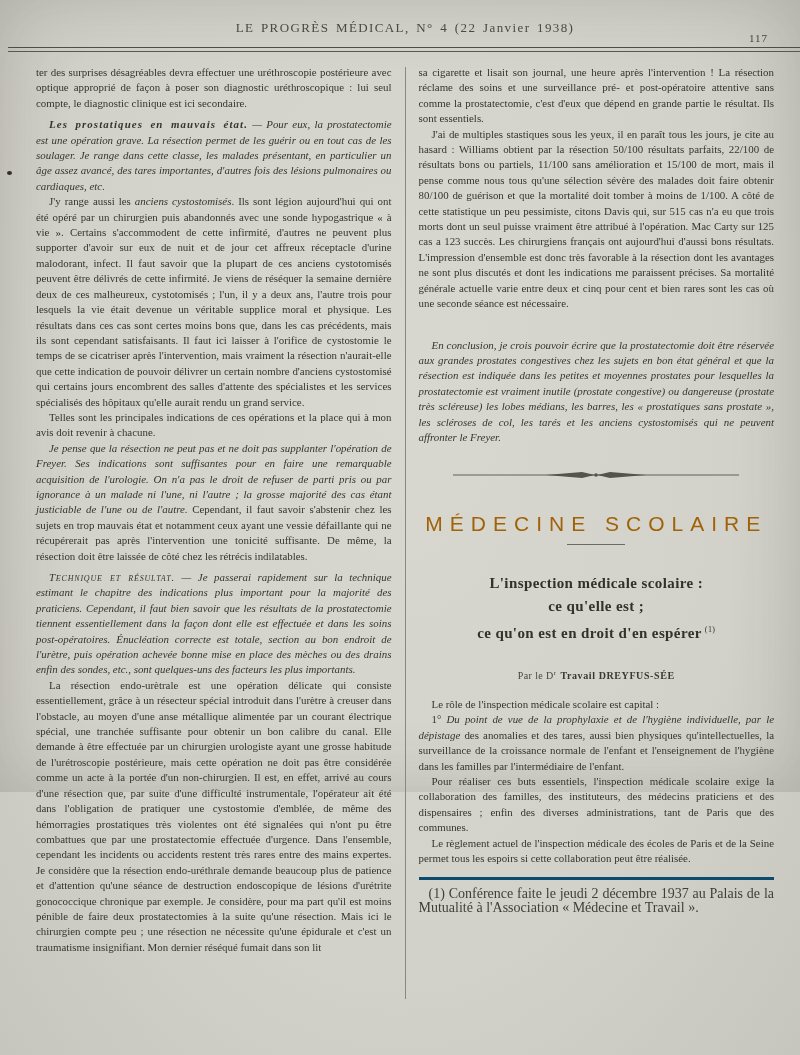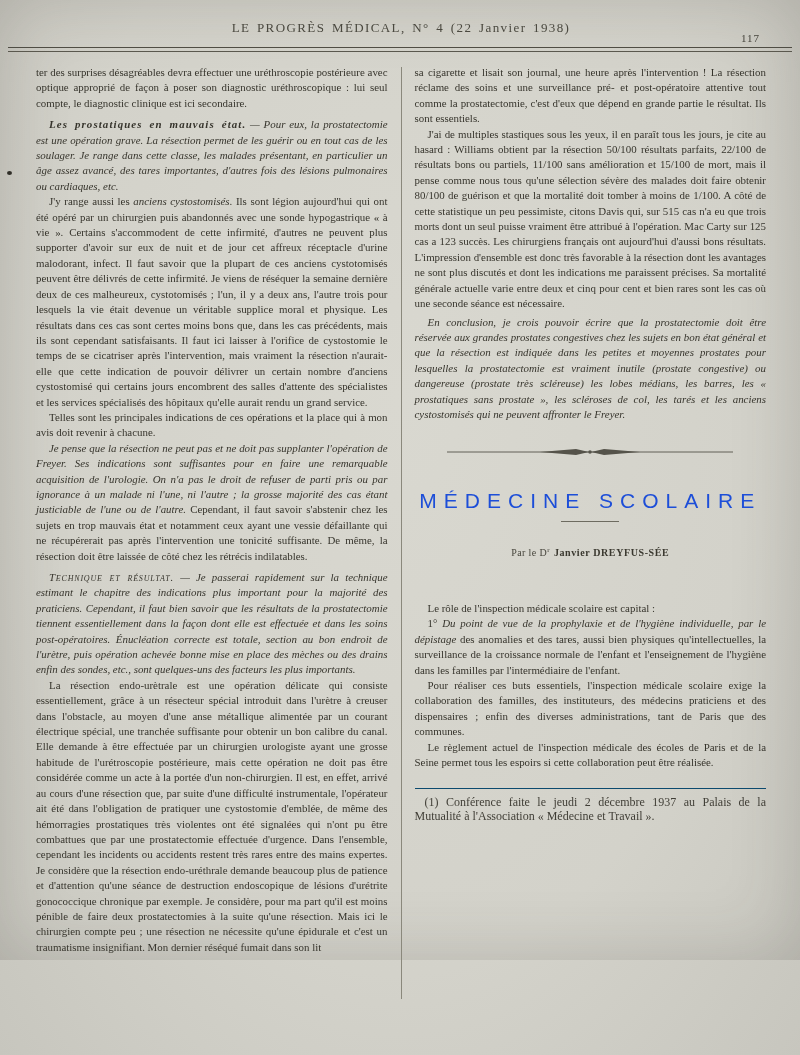--- a/index.html
+++ b/index.html
@@ -4,22 +4,22 @@
 <style>
   html,body{margin:0;padding:0;}
   body{
     width:800px;height:1055px;overflow:hidden;
     background:radial-gradient(ellipse at 50% 38%, #d9d8d0 0%, #d3d2ca 62%, #c7c6be 100%);
     font-family:"Liberation Serif","DejaVu Serif",serif;
     color:#36342c;
     -webkit-font-smoothing:antialiased;
   }
   .page{
-    box-sizing:border-box;width:800px;height:960px;
-    padding:18px 34px 0 36px;position:relative;
+    box-sizing:border-box;width:800px;height:792px;
+    padding:18px 26px 0 36px;position:relative;
     box-shadow:inset 0 0 70px rgba(58,56,48,0.20);
   }
   
   .masthead{position:relative;height:22px;}
   .journal-title{
     text-align:center;font-size:13px;letter-spacing:1.4px;
     color:#4a483f;padding-top:2px;word-spacing:2px;
   }
   .page-number{
     position:absolute;right:6px;top:14px;font-size:11px;color:#45433b;letter-spacing:1px;
@@ -28,47 +28,47 @@
     margin:7px -26px 0 -28px;height:3px;
     border-top:1.6px solid #4f4d44;border-bottom:1px solid #5a584e;
   }
   
   .columns{display:flex;margin-top:13px;align-items:stretch;justify-content:space-between;}
   .col{flex:1;min-width:0;text-align:justify;font-size:10.9px;line-height:15.4px;}
   .col-divider{width:1px;background:#8a887c;margin:2px 13px 0 13px;min-height:932px;}
   p{margin:0;text-indent:13px;}
   p.no-indent{text-indent:0;}
   .gap-sm{margin-top:6px;font-style:italic;}
-  .gap-md{margin-top:3px;}
+  .gap-md{margin-top:26px;}
   .lead-bold{font-weight:bold;letter-spacing:1.1px;word-spacing:2px;}
   .lead-smallcaps{font-variant:small-caps;letter-spacing:0.8px;}
   .it{font-style:italic;}
   
   .ornament-wrap{margin-top:24px;text-align:center;}
   
   .section-heading{
     margin-top:30px;text-align:center;
     font-family:"Liberation Sans","DejaVu Sans",sans-serif;
-    font-size:21px;font-weight:400;letter-spacing:7px;color:#1d4ed8;
+    font-size:21px;font-weight:400;letter-spacing:7px;color:#a16207;
     text-indent:0;
   }
   .section-subrule{width:58px;border-top:1px solid #6d6b60;margin:13px auto 0 auto;}
   .article-title{
     margin-top:27px;text-align:center;font-weight:bold;
     font-size:15px;line-height:23px;letter-spacing:0.4px;color:#33312a;
   }
   .article-title sup{font-size:8px;font-weight:normal;margin-left:3px;}
   .byline{margin-top:21px;text-align:center;font-size:10px;color:#46443b;letter-spacing:0.4px;}
   .byline sup{font-size:7px;}
   .byline .author{font-weight:bold;margin-left:4px;letter-spacing:0.6px;color:#3a382f;}
-  .article-body{margin-top:40px;}
+  .article-body{margin-top:13px;}
   
   .footnote{
-    margin-top:18px;border-top:1px solid #0c4a6e;padding-top:7px;
-    font-size:12px;line-height:13.5px;text-indent:10px;color:#403e36;text-align:justify;
+    margin-top:11px;border-top:3px solid #0c4a6e;padding-top:7px;
+    font-size:14px;line-height:13.5px;text-indent:10px;color:#403e36;text-align:justify;
   }
   
   .ink-speck{position:absolute;left:7px;top:171px;width:5px;height:4px;background:#2f2d27;border-radius:50%;}
 </style>
 </head>
 <body>
 
 <div class="page">
   <div class="ink-speck"></div>
 
@@ -86,39 +86,44 @@
       <p><span>J'y range aussi les </span><span class="it">anciens cystostomisés</span><span>. Ils sont légion aujourd'hui qui ont été opéré par un chirurgien puis abandonnés avec une sonde hypogastrique « à vie ». Certains s'accommodent de cette infirmité, d'autres ne peuvent plus supporter d'avoir sur eux de nuit et de jour cet affreux réceptacle d'urine malodorant, infect. Il faut savoir que la plupart de ces anciens cystotomisés peuvent être délivrés de cette infirmité. Je viens de réséquer la semaine dernière deux de ces malheureux, cystotomisés ; l'un, il y a deux ans, l'autre trois pour lesquels la vie était devenue un véritable supplice moral et physique. Les résultats dans ces cas sont certes moins bons que, dans les cas précédents, mais ils sont cependant satisfaisants. Il faut ici laisser à l'orifice de cystostomie le temps de se cicatriser après l'intervention, mais vraiment la résection n'aurait-elle que cette indication de pouvoir délivrer un certain nombre d'anciens cystostomisé qui certains jours encombrent des salles d'attente des spécialistes et les services spécialisés des hôpitaux qu'elle aurait rendu un grand service.</span></p>
       <p>Telles sont les principales indications de ces opérations et la place qui à mon avis doit revenir à chacune.</p>
       <p><span class="it">Je pense que la résection ne peut pas et ne doit pas supplanter l'opération de Freyer. Ses indications sont suffisantes pour en faire une remarquable acquisition de l'urologie. On n'a pas le droit de refuser de parti pris ou par ignorance à un malade ni l'une, ni l'autre ; la grosse majorité des cas étant justiciable de l'une ou de l'autre.</span><span> Cependant, il faut savoir s'abstenir chez les sujets en trop mauvais état et notamment ceux ayant une vessie défaillante qui ne récupérerait pas après l'intervention une tonicité suffisante. De même, la résection doit être laissée de côté chez les rétrécis indilatables.</span></p>
       <p class="gap-sm"><span class="lead-smallcaps">Technique et résultat.</span><span> — Je passerai rapidement sur la technique estimant le chapitre des indications plus important pour la majorité des praticiens. Cependant, il faut bien savoir que les résultats de la prostatectomie tiennent essentiellement dans la façon dont elle est effectuée et dans les soins post-opératoires. Énucléation correcte est totale, section au bon endroit de l'urètre, puis opération achevée bonne mise en place des mèches ou des drains enfin des sondes, etc., sont quelques-uns des facteurs les plus importants.</span></p>
       <p>La résection endo-urètrale est une opération délicate qui consiste essentiellement, grâce à un résecteur spécial introduit dans l'urètre à creuser dans l'obstacle, au moyen d'une anse métallique alimentée par un courant électrique spécial, une tranchée suffisante pour obtenir un bon calibre du canal. Elle demande à être effectuée par un chirurgien urologiste ayant une grosse habitude de l'urétroscopie postérieure, mais cette opération ne doit pas être considérée comme un acte à la portée d'un non-chirurgien. Il est, en effet, arrivé au cours d'une résection que, par suite d'une difficulté instrumentale, l'opérateur ait été dans l'obligation de pratiquer une cystostomie d'emblée, de même des hémorragies prostatiques très violentes ont été signalées qui n'ont pu être combattues que par une prostatectomie effectuée d'urgence. Dans l'ensemble, cependant les incidents ou accidents restent très rares entre des mains expertes. Je considère que la résection endo-uréthrale demande beaucoup plus de patience et d'attention qu'une séance de destruction endoscopique de lésions d'urétrite gonococcique chronique par exemple. Je considère, pour ma part qu'il est moins pénible de faire deux prostatectomies à la suite qu'une résection. Mais ici le chirurgien compte peu ; une résection ne nécessite qu'une épidurale et c'est un traumatisme insignifiant. Mon dernier réséqué fumait dans son lit</p>
     </div>
 
     <div class="col-divider"></div>
 
     <div class="col">
-      <p class="no-indent">sa cigarette et lisait son journal, une heure après l'intervention ! La résection réclame des soins et une surveillance pré- et post-opératoire attentive tout comme la prostatectomie, c'est d'eux que dépend en grande partie le résultat. Ils sont essentiels.</p>
+      <p class="no-indent">sa cigarette et lisait son journal, une heure après l'intervention ! La résection réclame des soins et une surveillance pré- et post-opératoire attentive sans comme la prostatectomie, c'est d'eux que dépend en grande partie le résultat. Ils sont essentiels.</p>
       <p>J'ai de multiples stastiques sous les yeux, il en paraît tous les jours, je cite au hasard : Williams obtient par la résection 50/100 résultats parfaits, 22/100 de résultats bons ou partiels, 11/100 sans amélioration et 15/100 de mort, mais il pense comme nous tous qu'une sélection sévère des malades doit faire obtenir 80/100 de guérison et que la mortalité doit tomber à moins de 1/100. A côté de cette statistique un peu pessimiste, citons Davis qui, sur 515 cas n'a eu que trois morts dont un seul puisse vraiment être attribué à l'opération. Mac Carty sur 125 cas a 123 succès. Les chirurgiens français ont aujourd'hui d'aussi bons résultats. L'impression d'ensemble est donc très favorable à la résection dont les avantages ne sont plus discutés et dont les indications me paraissent précises. Sa mortalité générale actuelle varie entre deux et cinq pour cent et bien rares sont les cas où une seconde séance est nécessaire.</p>
       <p class="gap-md it">En conclusion, je crois pouvoir écrire que la prostatectomie doit être réservée aux grandes prostates congestives chez les sujets en bon état général et que la résection est indiquée dans les petites et moyennes prostates pour lesquelles la prostatectomie est vraiment inutile (prostate congestive) ou dangereuse (prostate très scléreuse) les lobes médians, les barres, les « prostatiques sans prostate », les scléroses de col, les tarés et les anciens cystostomisés qui ne peuvent affronter le Freyer.</p>
 
       <div class="ornament-wrap">
         <svg width="290" height="12" viewBox="0 0 290 12">
           <line x1="2" y1="6" x2="288" y2="6" stroke="#55534a" stroke-width="0.9"></line>
           <polygon points="95,6 131,3 144,6 131,9" fill="#55534a"></polygon>
           <polygon points="195,6 159,3 146,6 159,9" fill="#55534a"></polygon>
           <circle cx="145" cy="6" r="1.8" fill="#55534a"></circle>
         </svg>
       </div>
 
       <div class="section-heading">MÉDECINE SCOLAIRE</div>
       <div class="section-subrule"></div>
 
+      <div class="article-title">
+        <div>L'inspection médicale scolaire :</div>
+        <div>ce qu'elle est ;</div>
+        <div><span>ce qu'on est en droit d'en espérer</span><sup>(1)</sup></div>
+      </div>
 
       <div class="byline">
-        <span>Par le D</span><sup>r</sup><span class="author">Janvier DREYFUS-SÉE</span>
+        <span>Par le D</span><sup>r</sup><span class="author">Travail DREYFUS-SÉE</span>
       </div>
 
       <div class="article-body">
         <p>Le rôle de l'inspection médicale scolaire est capital :</p>
         <p><span>1° </span><span class="it">Du point de vue de la prophylaxie et de l'hygiène individuelle, par le dépistage</span><span> des anomalies et des tares, aussi bien physiques qu'intellectuelles, la surveillance de la croissance normale de l'enfant et l'enseignement de l'hygiène dans les familles par l'intermédiaire de l'enfant.</span></p>
         <p>Pour réaliser ces buts essentiels, l'inspection médicale scolaire exige la collaboration des familles, des instituteurs, des médecins praticiens et des dispensaires ; enfin des diverses administrations, tant de Paris que des communes.</p>
         <p>Le règlement actuel de l'inspection médicale des écoles de Paris et de la Seine permet tous les espoirs si cette collaboration peut être réalisée.</p>
       </div>
 
       <div class="footnote">(1) Conférence faite le jeudi 2 décembre 1937 au Palais de la Mutualité à l'Association « Médecine et Travail ».</div>

